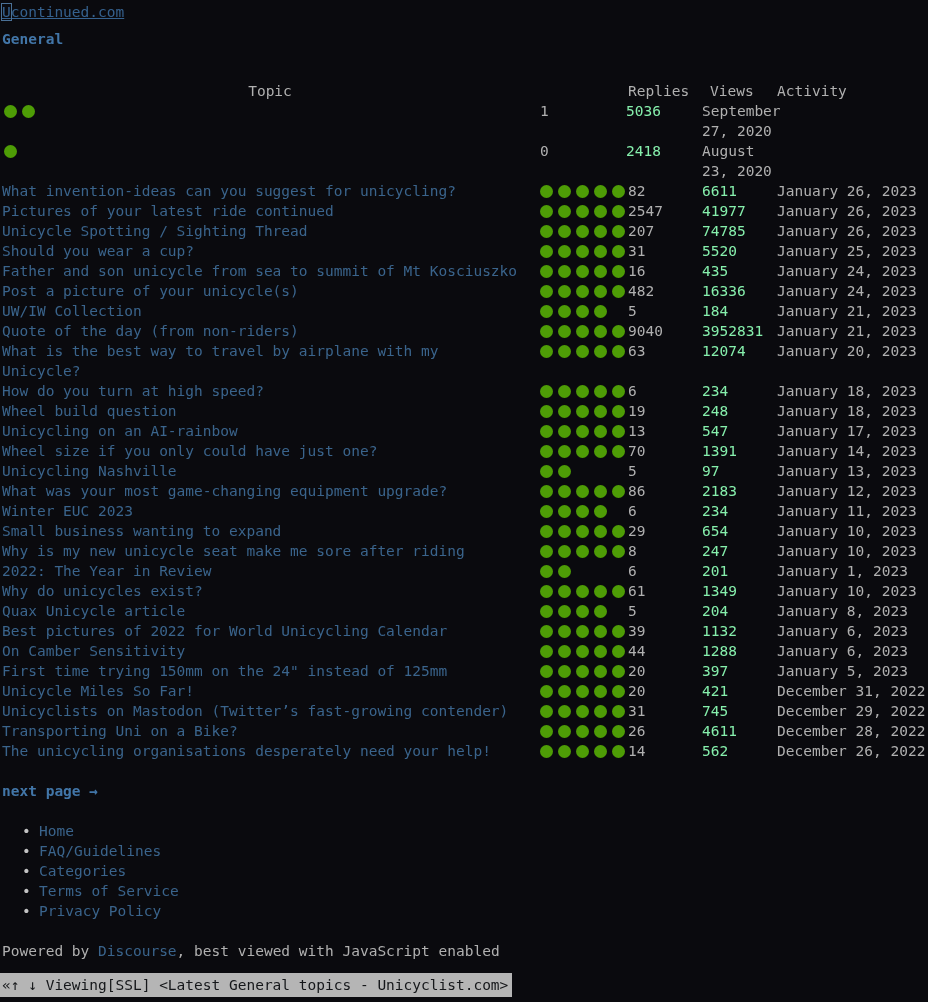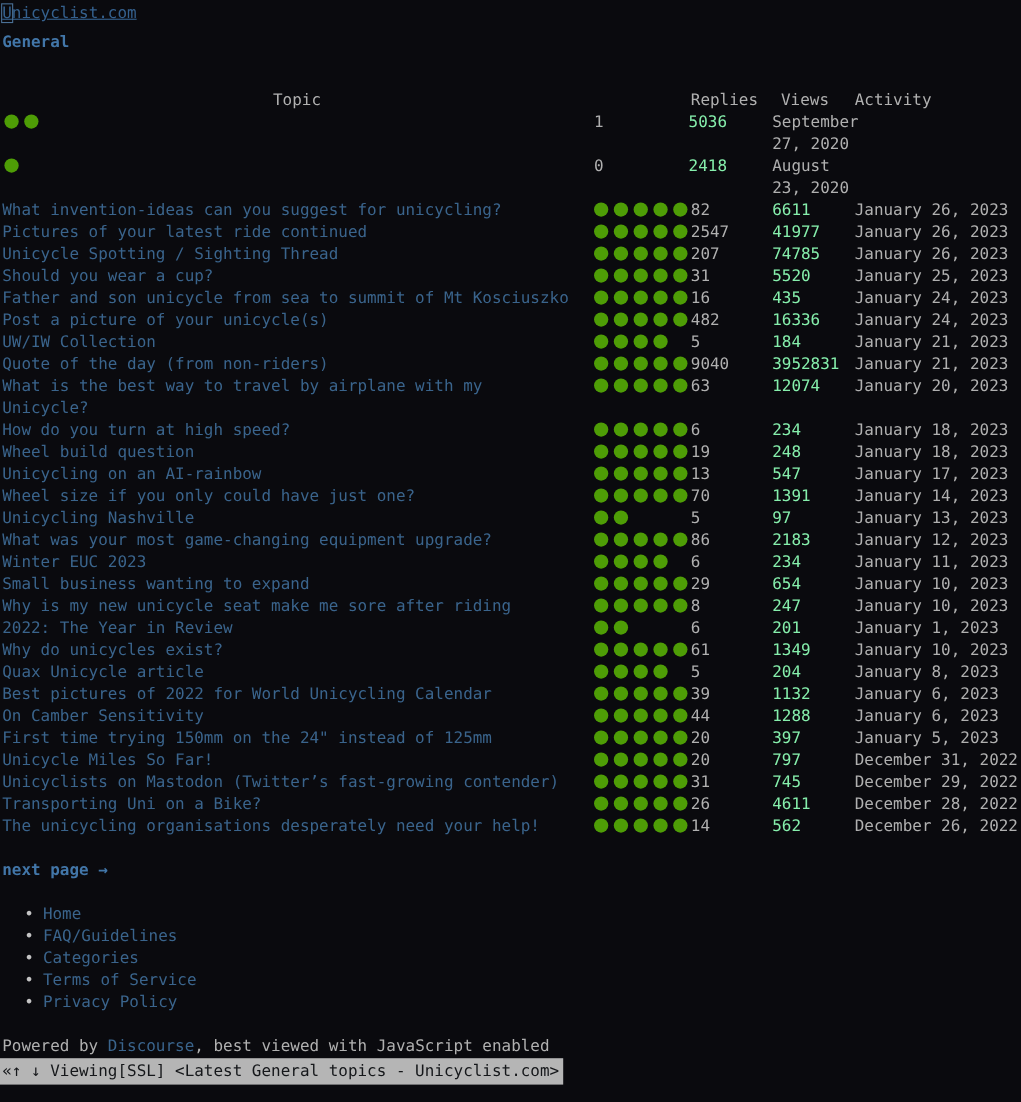--- a/index.html
+++ b/index.html
@@ -52,36 +52,36 @@
   .next-page { margin-top: 20px; height: 20px; }
 
   ul.footer-links { margin: 20px 0 0 0; padding: 0; list-style: none; }
   ul.footer-links li { height: 20px; padding-left: 20px; }
   .bullet { color: #c4c4c4; display: inline-block; width: 17px; }
 
   .powered { margin-top: 20px; height: 20px; color: #b0b0b0; }
 
   .status-bar {
     position: absolute;
-    left: 0; bottom: 16px;
+    left: 0; bottom: 5px;
     height: 24px; line-height: 24px;
     background: #b5b5b5;
     color: #15171a;
     padding: 0 4px 0 2px;
     display: inline-block;
     white-space: nowrap;
   }
 </style>
 </head>
 <body>
 
 <div class="page">
 
   <div class="site-line">
-    <a class="site-link"><span class="cursor-char"><span>U</span></span><span>nicyclist.com</span></a>
+    <a class="site-link"><span class="cursor-char"><span>U</span></span><span>continued.com</span></a>
   </div>
 
   <div class="category-line">
     <a class="link-bold">General</a>
   </div>
 
   <div class="trow thead">
     <div class="h-topic">Topic</div>
     <div></div>
     <div class="h-replies">Replies</div>
@@ -293,21 +293,21 @@
     <div class="c-dots"><span class="dot"></span><span class="dot"></span><span class="dot"></span><span class="dot"></span><span class="dot"></span></div>
     <div class="c-replies">20</div>
     <div class="c-views">397</div>
     <div class="c-activity">January 5, 2023</div>
   </div>
 
   <div class="trow">
     <div class="c-topic"><a class="link">Unicycle Miles So Far!</a></div>
     <div class="c-dots"><span class="dot"></span><span class="dot"></span><span class="dot"></span><span class="dot"></span><span class="dot"></span></div>
     <div class="c-replies">20</div>
-    <div class="c-views">797</div>
+    <div class="c-views">421</div>
     <div class="c-activity">December 31, 2022</div>
   </div>
 
   <div class="trow">
     <div class="c-topic"><a class="link">Unicyclists on Mastodon (Twitter’s fast-growing contender)</a></div>
     <div class="c-dots"><span class="dot"></span><span class="dot"></span><span class="dot"></span><span class="dot"></span><span class="dot"></span></div>
     <div class="c-replies">31</div>
     <div class="c-views">745</div>
     <div class="c-activity">December 29, 2022</div>
   </div>

